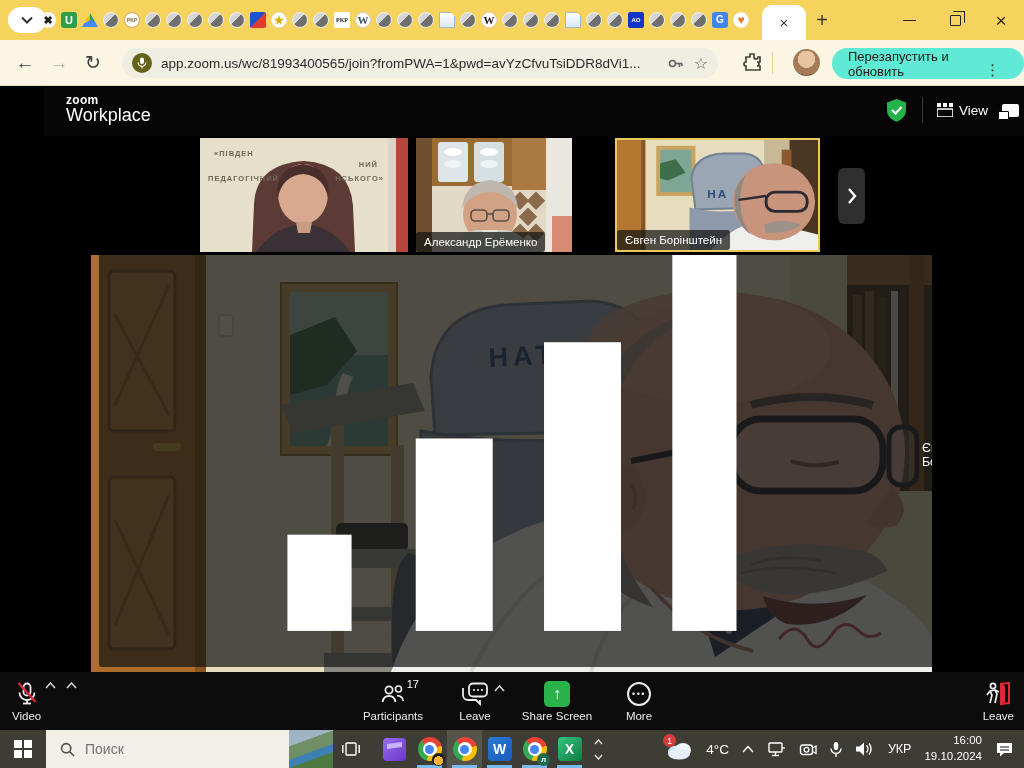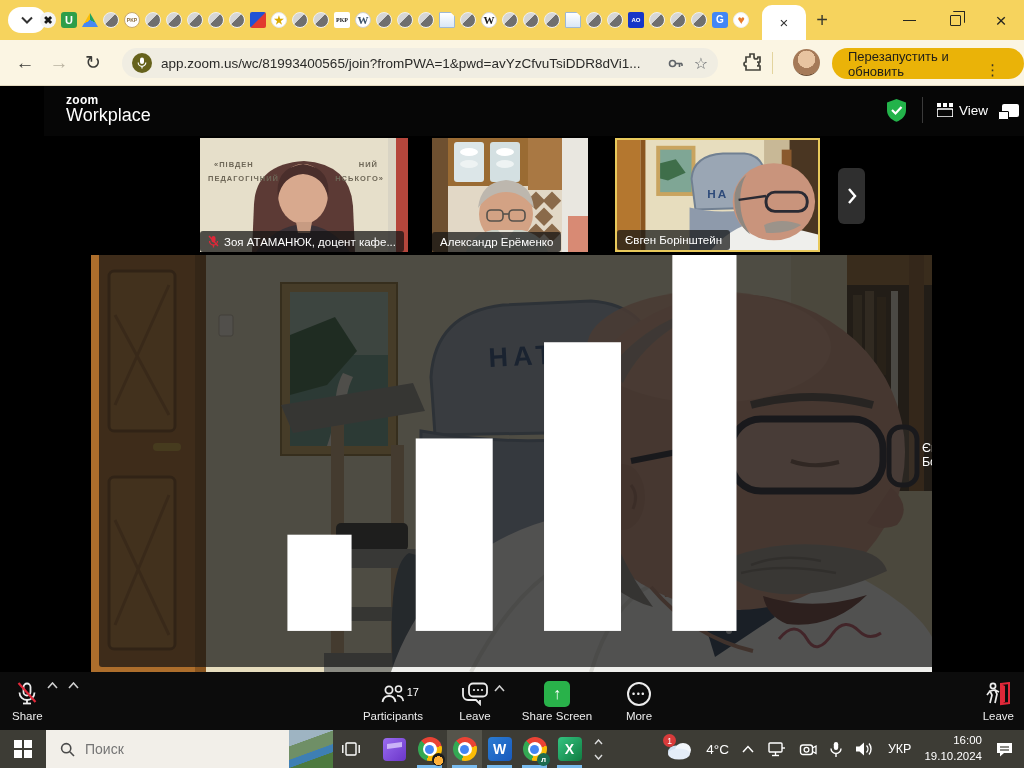--- a/index.html
+++ b/index.html
@@ -30,21 +30,21 @@
   .toolbar { position:absolute; left:0; top:40px; width:1024px; height:46px; background:#FBF5E3; border-bottom:1px solid #e4dac0; display:flex; align-items:center; }
   .nav-ic { font-size:19px; color:#3c3c38; width:34px; text-align:center; }
   .nav-ic.dis { color:#b9b2a0; }
   .omnibox { position:absolute; left:122px; top:8px; width:596px; height:30px; background:#F0EDE2; border-radius:15px; display:flex; align-items:center; padding:0 10px; }
   .mic-badge { width:20px; height:20px; border-radius:50%; background:#66621c; display:flex; align-items:center; justify-content:center; margin-right:9px; flex:0 0 auto; }
   .url-text { font-size:13.5px; color:#2a2a28; white-space:nowrap; overflow:hidden; flex:1; }
   .omni-ic { color:#5f6368; margin-left:10px; flex:0 0 auto; display:flex; align-items:center; }
   .ext-ic { position:absolute; left:742px; top:12px; }
   .tb-sep { position:absolute; left:772px; top:12px; width:1px; height:22px; background:#e3d49e; }
   .avatar { position:absolute; left:793px; top:9px; width:27px; height:27px; border-radius:50%; background:radial-gradient(circle at 50% 38%,#e8c4a0 0 40%,#a57a58 41% 72%,#6e5138 73% 100%); }
-  .update-chip { position:absolute; left:832px; top:8px; height:31px; background:#eab308; border-radius:16px; display:flex; align-items:flex-end; padding:0 24px 0 16px; gap:10px; }
+  .update-chip { position:absolute; left:832px; top:8px; height:31px; background:#5eead4; border-radius:16px; display:flex; align-items:flex-end; padding:0 24px 0 16px; gap:10px; }
   .update-chip .txt { font-size:13px; color:#222018; }
   .update-chip .kebab { font-size:15px; color:#3a3428; }
 
   
   .zoom-area { position:absolute; left:0; top:86px; width:1024px; height:586px; background:#000; }
   .zoom-header { position:absolute; left:0; top:0; width:1024px; height:50px; background:#060606;margin-left:44px; }
   .zlogo { position:absolute; left:22px; top:7px; color:#fff; }
   .zlogo .l1 { font-size:12px; font-weight:700; letter-spacing:.3px; }
   .zlogo .l2 { font-size:18px; font-weight:400; margin-top:-2px; }
   .zh-right { position:absolute; right:18px; top:11px; display:flex; align-items:center; gap:14px; }
@@ -52,42 +52,42 @@
   .view-btn { display:flex; align-items:center; gap:6px; color:#fff; font-size:13.5px; }
   .pip1 { width:17px; height:13px; background:#fff; border-radius:2px; position:relative; }
   .pip1::after { content:""; position:absolute; left:-4px; bottom:-3px; width:9px; height:7px; background:#fff; border:1.5px solid #060606; border-radius:1px; }
   .pip2 { width:17px; height:13px; border:1.5px solid #fff; border-radius:2px; position:relative; }
   .pip2::after { content:""; position:absolute; right:-2px; bottom:-3px; width:7px; height:5px; background:#fff; border-radius:1px; }
 
   
   .thumb { position:absolute; top:52px; height:114px; background:#111; overflow:hidden; }
   .thumb svg { display:block; width:100%; height:100%; }
   .t1 { left:200px; width:208px; }
-  .t2 { left:432px; width:156px; }
+  .t2 { left:416px; width:156px; }
   .t3 { left:615px; width:205px; border:2px solid #E8C95B; }
   .name-pill { position:absolute; left:0px; bottom:0px; background:rgba(20,20,20,.72); color:#fff; font-size:11.5px; padding:4px 8px; border-radius:3px; display:flex; align-items:center; gap:5px; white-space:nowrap; max-width:100%; overflow:hidden; }
   .banner-txt { position:absolute; color:#6e6757; font-size:7.5px; letter-spacing:1px; font-weight:700; }
   .strip-arrow { position:absolute; left:838px; top:82px; width:27px; height:56px; background:#2f2f2f; border-radius:6px; display:flex; align-items:center; justify-content:center; }
 
   
   .main-video { position:absolute; left:91px; top:169px; width:841px; height:417px; background:#20180f; overflow:hidden; }
   .main-video svg { display:block; width:841px; height:417px; }
   .main-label { position:absolute; left:8px; bottom:5px; background:rgba(20,20,20,.72); color:#fff; font-size:12.5px; padding:4px 9px; border-radius:3px; display:flex; align-items:center; gap:6px; }
 
   
   .zm-toolbar { position:absolute; left:0; top:672px; width:1024px; height:58px; background:#0c0c0c; color:#ececec; }
   .tb-item { display:flex; flex-direction:column; align-items:center; justify-content:center; gap:3px; height:58px; }
   .tb-item .lbl { font-size:11.5px; white-space:nowrap; }
   .tb-left { position:absolute; left:12px; top:0; display:flex; align-items:flex-start; }
   .tb-center { position:absolute; left:352px; top:0; display:flex; }
   .tb-center .tb-item { width:82px; }
   .tb-right { position:absolute; right:10px; top:0; }
   .chev-up { margin:10px 6px 0 4px; }
   .ico-box { height:26px; display:flex; align-items:center; justify-content:center; position:relative; }
-  .part-count { position:absolute; top:-3px; right:-13px; font-size:11px; color:#fff;margin-top:8px; }
+  .part-count { position:absolute; top:-3px; right:-13px; font-size:11px; color:#fff; }
   .share-ic { width:26px; height:26px; background:#29B24A; border-radius:5px; display:flex; align-items:center; justify-content:center; color:#fff; font-size:16px; font-weight:700; }
   .more-ic { width:24px; height:24px; border:2px solid #ececec; border-radius:50%; display:flex; align-items:center; justify-content:center; font-size:9px; letter-spacing:1.5px; color:#ececec; padding-top:0px; }
 
   
   .taskbar { position:absolute; left:0; top:730px; width:1024px; height:38px; background:#3D3C35; display:flex; align-items:stretch; color:#fff; }
   .start-btn { width:46px; display:flex; align-items:center; justify-content:center; }
   .win-logo { display:grid; grid-template-columns:8px 8px; grid-template-rows:8px 8px; gap:1.5px; }
   .win-logo span { background:#fff; }
   .search-box { width:287px; background:#F2EFE9; display:flex; align-items:center; position:relative; }
   .search-box input { border:none; outline:none; background:transparent; font-size:14px; color:#3a3a3a; width:170px; font-family:"Liberation Sans",sans-serif; }
@@ -252,33 +252,24 @@
         <rect width="208" height="114" fill="#E6DfCA"></rect>
         <rect width="208" height="114" fill="url(#g0)" opacity="0"></rect>
         <rect x="188" y="0" width="8" height="114" fill="#d9d4c4"></rect>
         <rect x="196" y="0" width="12" height="114" fill="#B5463C"></rect>
         <path d="M52,114 L54,66 Q56,26 104,23 Q150,26 153,68 L155,114 Z" fill="#5C3A35"></path>
         <ellipse cx="103" cy="56" rx="25" ry="30" fill="#D8A98E"></ellipse>
         <path d="M78,60 Q74,30 103,26 Q132,30 128,60 Q124,38 103,36 Q82,38 78,60 Z" fill="#4a2e2b"></path>
         <path d="M56,114 Q75,88 103,86 Q133,88 150,114 Z" fill="#3A3136"></path>
         <path d="M96,84 L112,84 L110,95 L98,95 Z" fill="#C79B82"></path>
       </svg>
-      <span class="banner-txt" style="left:14px; top:22px;">«ПІВДЕН</span>
+      <span class="banner-txt" style="left:14px; top:11px;">«ПІВДЕН</span>
       <span class="banner-txt" style="right:30px; top:22px;">НИЙ</span>
       <span class="banner-txt" style="left:8px; top:36px;">ПЕДАГОГІЧНИЙ</span>
       <span class="banner-txt" style="right:24px; top:36px;">НСЬКОГО»</span>
-      <div class="name-pill">
-        <svg width="11" height="13" viewBox="0 0 11 13">
-          <rect x="3.5" y="1" width="4" height="6.5" rx="2" fill="#E02839"></rect>
-          <path d="M1.5,6 a4,4 0 0 0 8,0" fill="none" stroke="#E02839" stroke-width="1.3"></path>
-          <line x1="5.5" y1="10" x2="5.5" y2="12.5" stroke="#E02839" stroke-width="1.3"></line>
-          <line x1="1" y1="1" x2="10" y2="11" stroke="#E02839" stroke-width="1.4"></line>
-        </svg>
-        <span>Зоя АТАМАНЮК, доцент кафе...</span>
-      </div>
     </div>
 
     <div class="thumb t2">
       <svg viewBox="0 0 156 114" preserveAspectRatio="none">
         <rect width="156" height="114" fill="#E2D8C6"></rect>
         <rect x="0" y="0" width="16" height="114" fill="#6e5030"></rect>
         <rect x="16" y="0" width="80" height="48" fill="#9A6B33"></rect>
         <rect x="22" y="4" width="30" height="40" rx="3" fill="#DCE6E8"></rect>
         <rect x="58" y="4" width="30" height="40" rx="3" fill="#D4E0E2"></rect>
         <ellipse cx="37" cy="14" rx="9" ry="4" fill="#fff"></ellipse>
@@ -434,21 +425,21 @@
       <div class="tb-item">
         <span class="ico-box">
           <svg width="22" height="24" viewBox="0 0 22 24">
             <rect x="7.5" y="1.5" width="7" height="12" rx="3.5" fill="none" stroke="#ececec" stroke-width="1.8"></rect>
             <path d="M3.5,10.5 a7.5,7.5 0 0 0 15,0" fill="none" stroke="#ececec" stroke-width="1.8"></path>
             <line x1="11" y1="18" x2="11" y2="21.5" stroke="#ececec" stroke-width="1.8"></line>
             <line x1="7" y1="21.5" x2="15" y2="21.5" stroke="#ececec" stroke-width="1.8"></line>
             <line x1="2.5" y1="1" x2="19.5" y2="20" stroke="#E02839" stroke-width="2.2"></line>
           </svg>
         </span>
-        <span class="lbl">Share</span>
+        <span class="lbl">Video</span>
       </div>
       <span class="chev-up">
         <svg class="chev-svg" width="11" height="7" viewBox="0 0 11 7">
             <polyline points="1,6 5.5,1 10,6" fill="none" stroke="#cfcfcf" stroke-width="1.6"></polyline>
           </svg>
       </span>
       <span class="chev-up">
         <svg class="chev-svg" width="11" height="7" viewBox="0 0 11 7">
             <polyline points="1,6 5.5,1 10,6" fill="none" stroke="#cfcfcf" stroke-width="1.6"></polyline>
           </svg>

